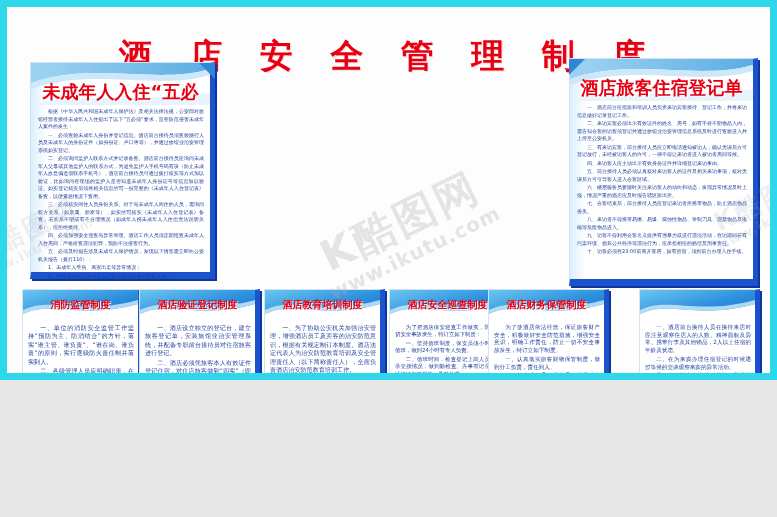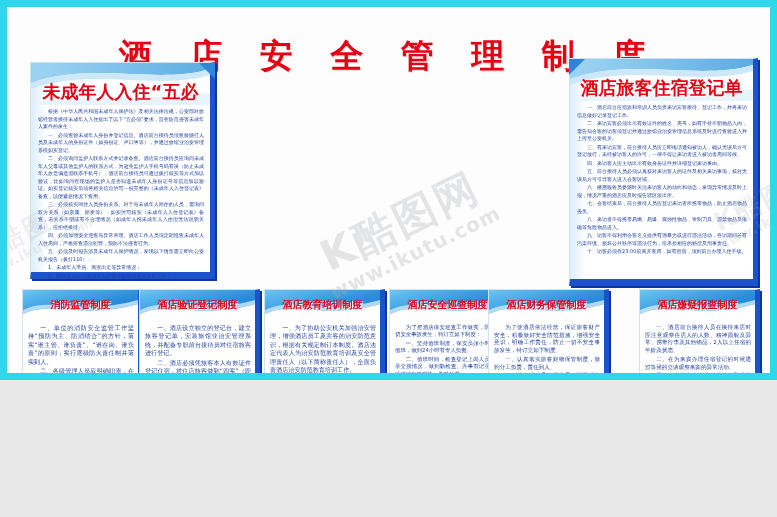--- a/index.html
+++ b/index.html
@@ -214,21 +214,20 @@
       </div>
   </section>
 
   <section class="panel small" style="left:639px;">
     <header class="panel-head">
       <svg viewBox="0 0 120 31" preserveAspectRatio="none">
         <rect width="120" height="31" fill="url(#hdrGrad)"></rect>
         <path d="M0 31 L0 24 C30 10 60 30 120 14 L120 31 Z" fill="#ffffff"></path>
         <path d="M0 24 C30 10 60 30 120 14 L120 10 C60 26 30 6 0 20 Z" fill="#bfe2f6" opacity="0.9"></path>
       </svg>
-      <h2 class="panel-title">酒店嫌疑报查制度</h2>
     </header>
     <div class="panel-body" style="height:178px;font-size:5.6px;">
         <p class="para">一、酒店前台接待人员在接待来店时应注意观察住店人的人数、精神面貌及异常、携带行李及其他物品，2人以上住宿的年龄及状态。</p>
         <p class="para">二、在为来宾办理住宿登记的时候通过等候的交谈观察来宾的异常活动。</p>
         <p class="para">三、在有送来来访的时候做好登记并观察到访相关异常，注意来访宾客的离店时间。</p>
         <p class="para">四、以上过程中发现异常情况，应及时上报经理，并核实登记好客人的相关信息。</p>
         <p class="para">五、酒店保洁人员在对客房进行清扫时，应注意宾客异常及遗留的行李、垃圾、痕迹。</p>
         <p class="para">六、住宿时间较长的客人是否来访进行过询问等。</p>
         <p class="para">七、不得允许未经许可的酒店工作人员进入客房。</p>
         <p class="para">八、发现可疑情况时，应做好记录并及时报告值班经理处理。</p>

